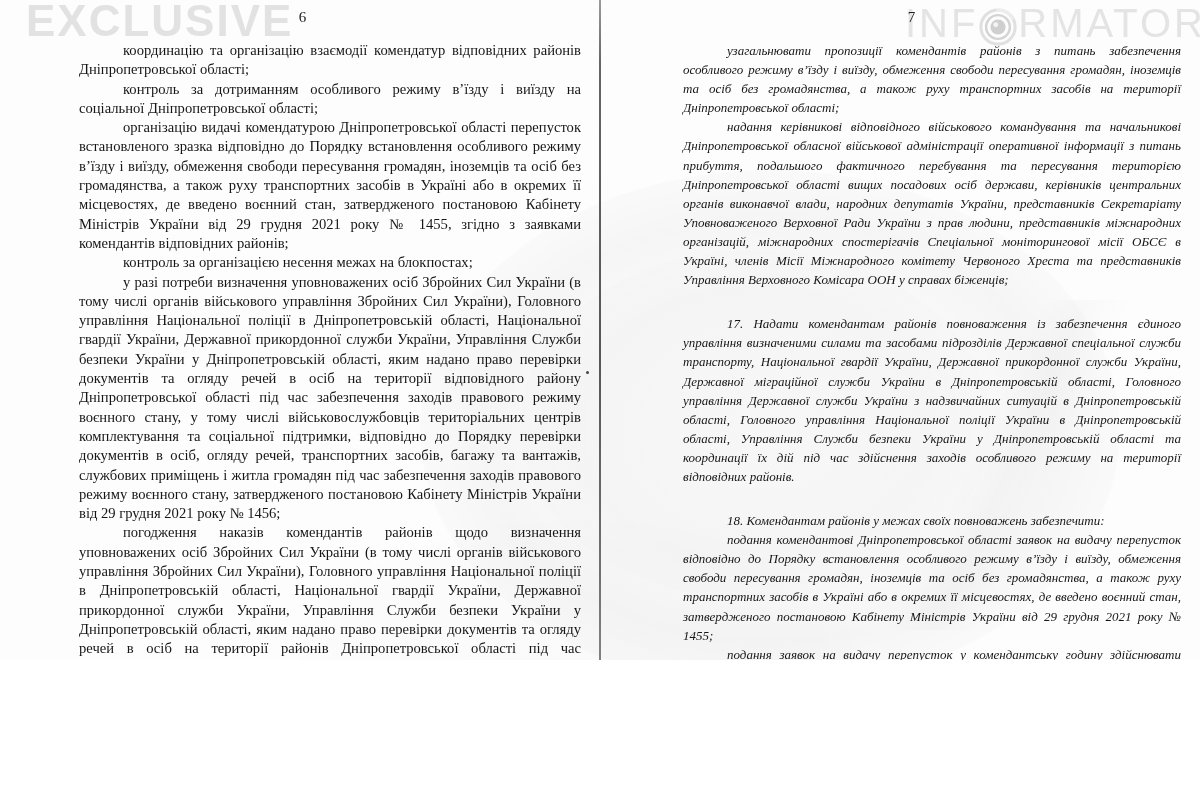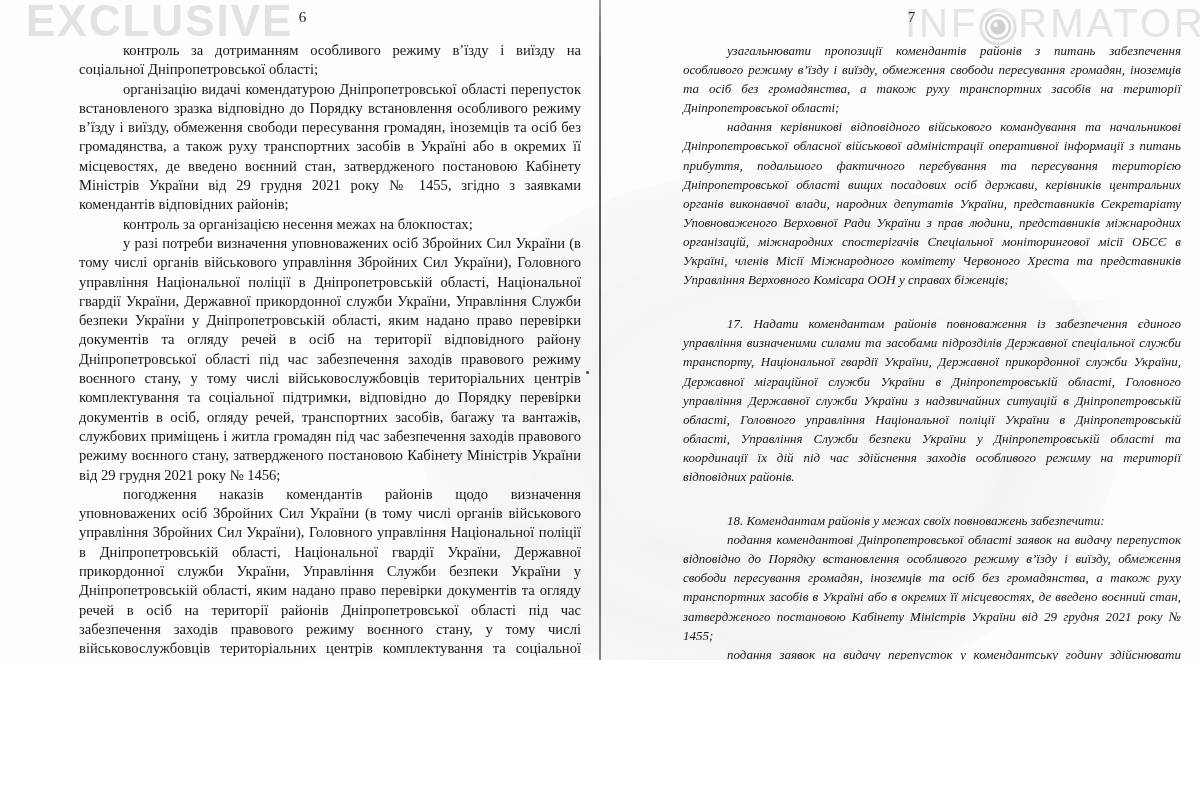--- a/index.html
+++ b/index.html
@@ -224,20 +224,21 @@
         <circle cx="17.6" cy="17.6" r="2.6" fill="#f4f4f4"></circle>
         <path d="M20 2 A18 18 0 0 1 35 11" fill="none" stroke="#ededed" stroke-width="3.2" stroke-linecap="round"></path>
       </svg>
     </span>
     <span>RMATOR</span>
   </div>
 
   <div class="sheet left">
     <div class="folio">6</div>
     <div class="body-col">
+      <p class="para">координацію та організацію взаємодії комендатур відповідних районів Дніпропетровської області;</p>
       <p class="para">контроль за дотриманням особливого режиму в’їзду і виїзду на соціальної Дніпропетровської області;</p>
       <p class="para">організацію видачі комендатурою Дніпропетровської області перепусток встановленого зразка відповідно до Порядку встановлення особливого режиму в’їзду і виїзду, обмеження свободи пересування громадян, іноземців та осіб без громадянства, а також руху транспортних засобів в Україні або в окремих її місцевостях, де введено воєнний стан, затвердженого постановою Кабінету Міністрів України від 29 грудня 2021 року № 1455, згідно з заявками комендантів відповідних районів;</p>
       <p class="para">контроль за організацією несення межах на блокпостах;</p>
       <p class="para">у разі потреби визначення уповноважених осіб Збройних Сил України (в тому числі органів військового управління Збройних Сил України), Головного управління Національної поліції в Дніпропетровській області, Національної гвардії України, Державної прикордонної служби України, Управління Служби безпеки України у Дніпропетровській області, яким надано право перевірки документів та огляду речей в осіб на території відповідного району Дніпропетровської області під час забезпечення заходів правового режиму воєнного стану, у тому числі військовослужбовців територіальних центрів комплектування та соціальної підтримки, відповідно до Порядку перевірки документів в осіб, огляду речей, транспортних засобів, багажу та вантажів, службових приміщень і житла громадян під час забезпечення заходів правового режиму воєнного стану, затвердженого постановою Кабінету Міністрів України від 29 грудня 2021 року № 1456;</p>
       <p class="para">погодження наказів комендантів районів щодо визначення уповноважених осіб Збройних Сил України (в тому числі органів військового управління Збройних Сил України), Головного управління Національної поліції в Дніпропетровській області, Національної гвардії України, Державної прикордонної служби України, Управління Служби безпеки України у Дніпропетровській області, яким надано право перевірки документів та огляду речей в осіб на території районів Дніпропетровської області під час забезпечення заходів правового режиму воєнного стану, у тому числі військовослужбовців територіальних центрів комплектування та соціальної підтримки, відповідно до Порядку перевірки документів в осіб, огляду речей, транспортних засобів, багажу та вантажів, службових приміщень і житла громадян під час забезпечення заходів правового режиму воєнного стану, затвердженого постановою Кабінету Міністрів України від 29 грудня 2021 року № 1456;</p>
       <p class="para">контроль за організацією несення патрульно-постової служби поліцейськими та військовослужбовцями Військової служби правопорядку у Збройних Силах України;</p>
 
     </div>
   </div>
 

